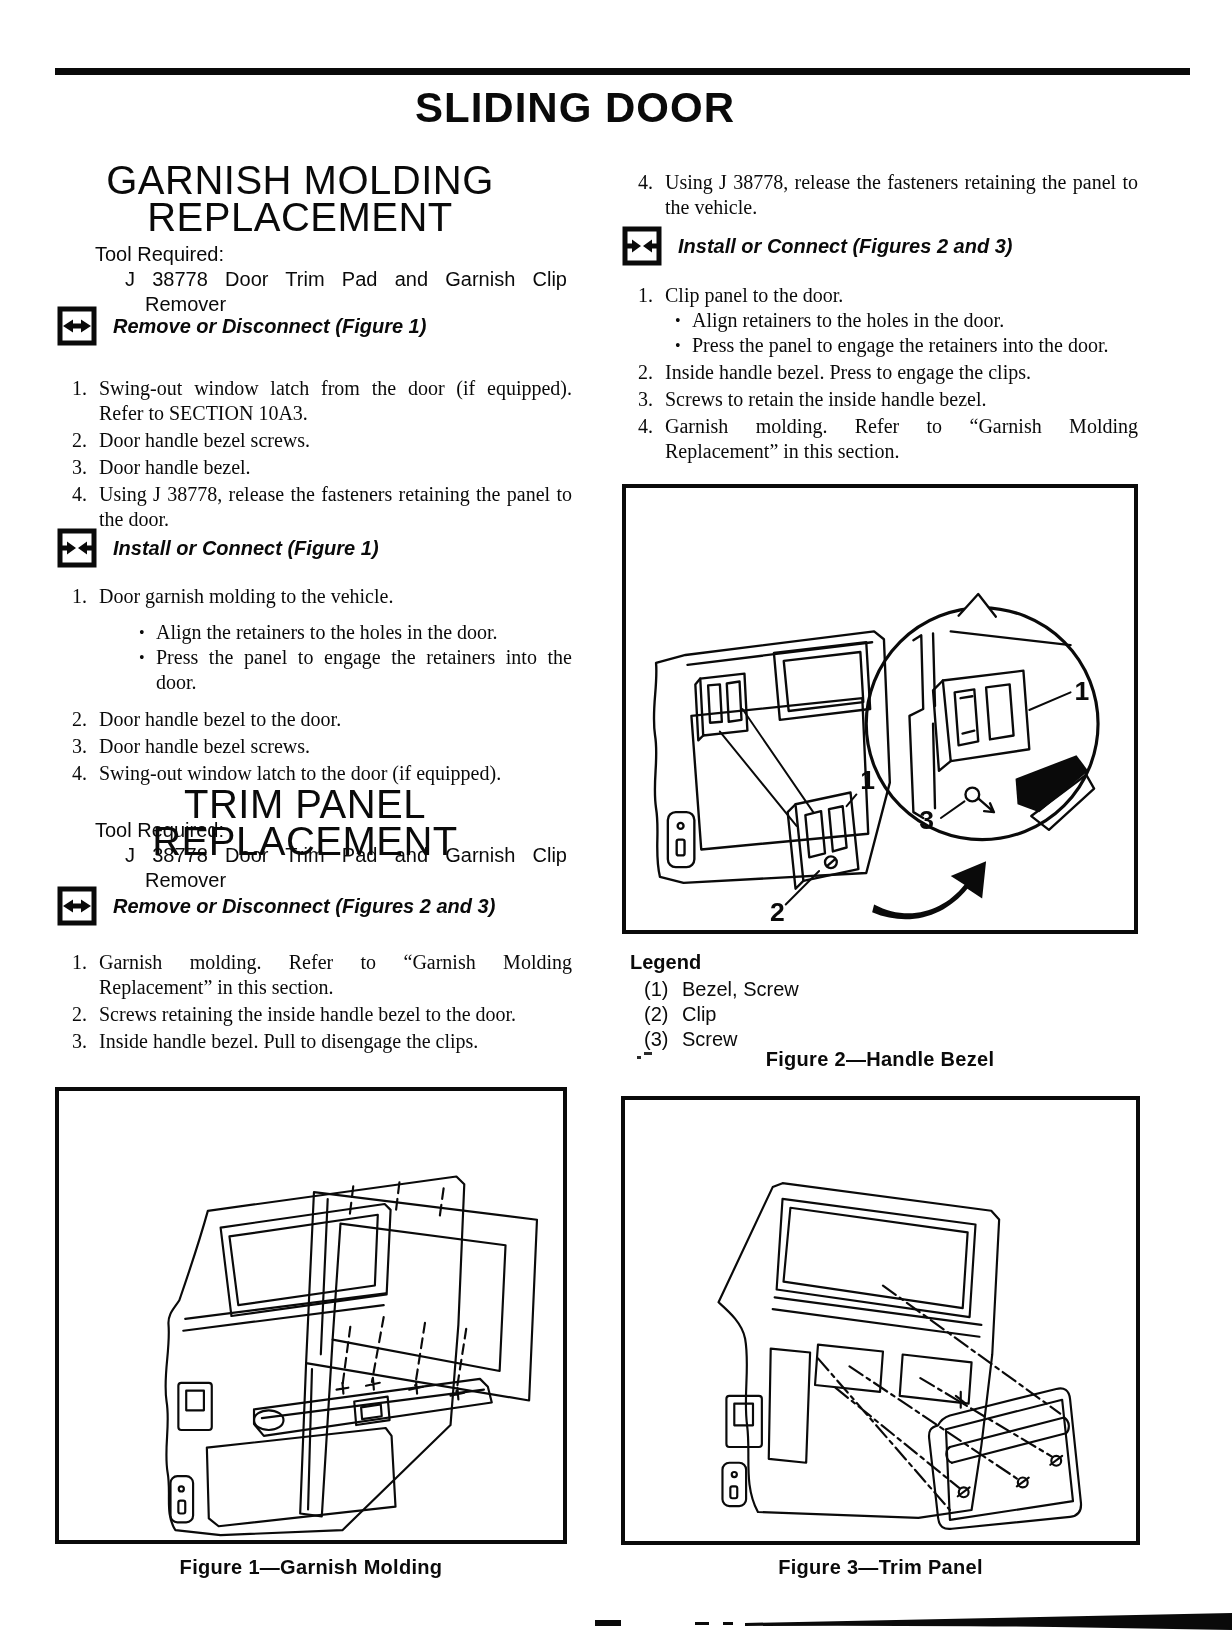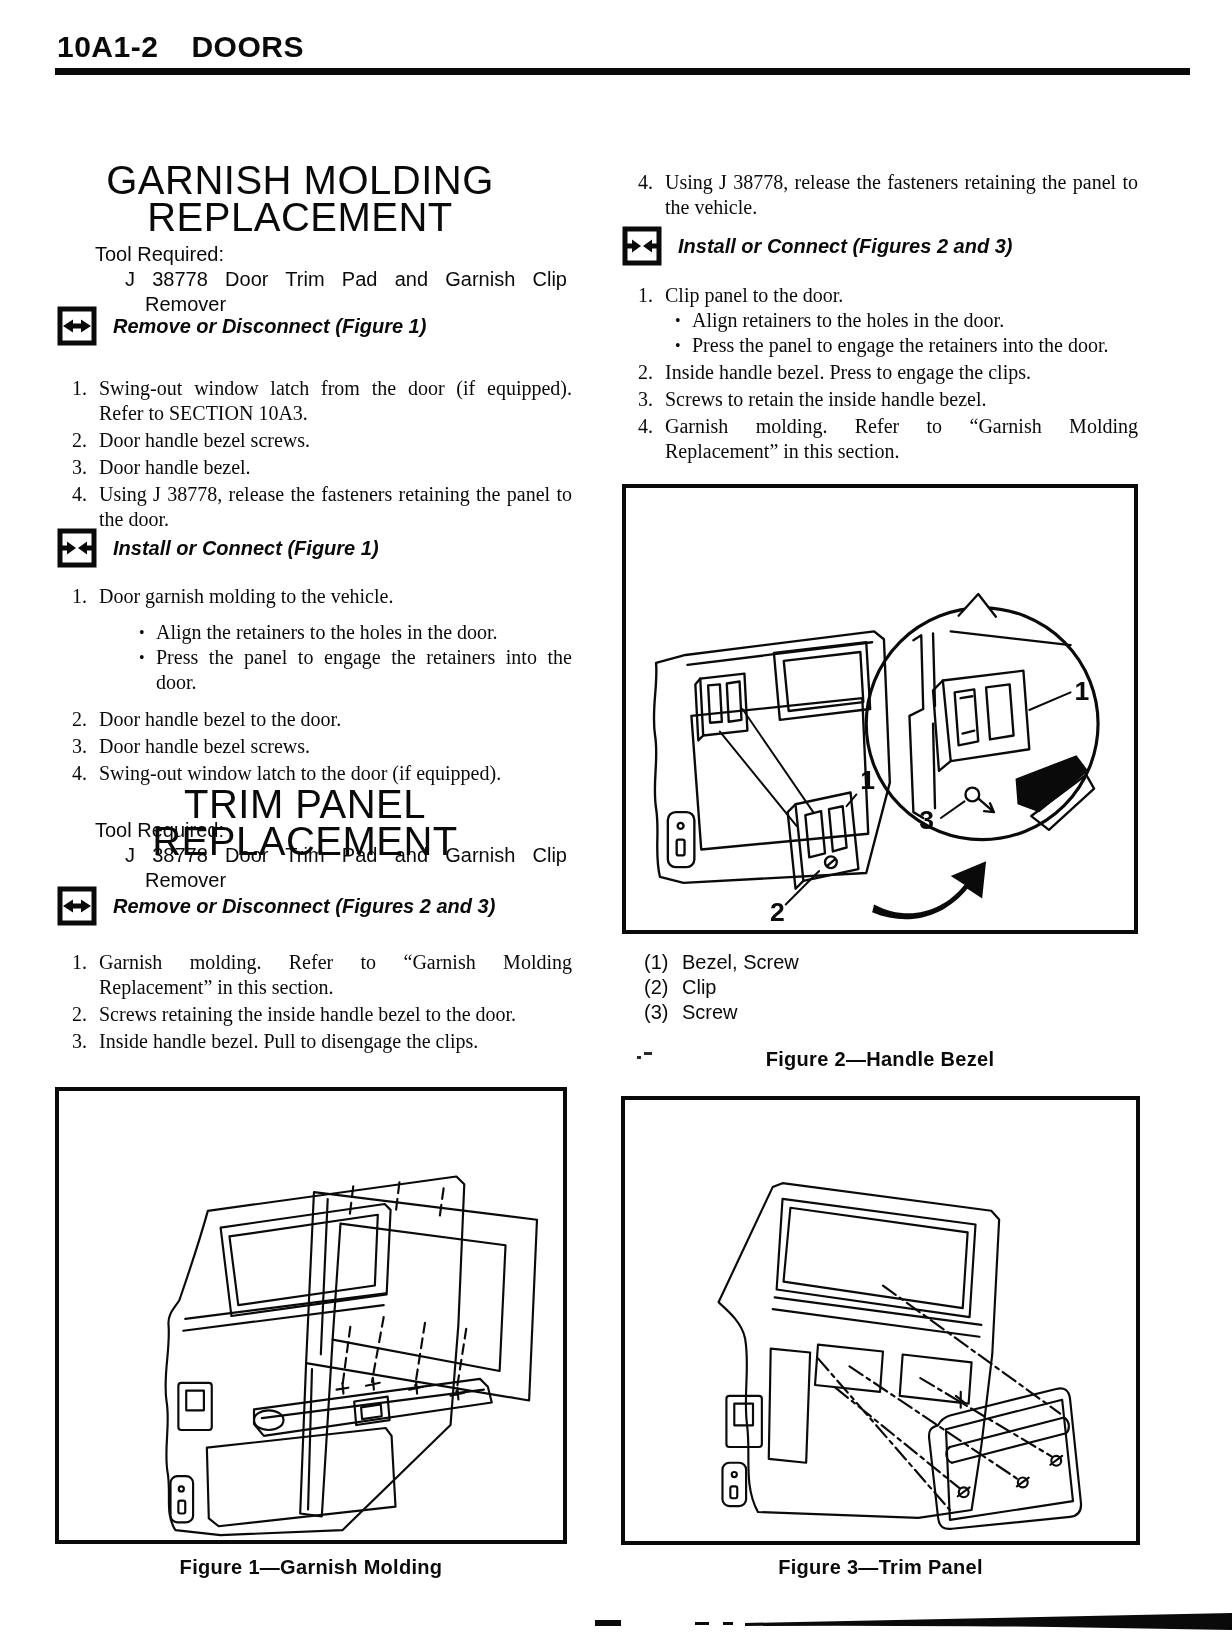--- a/index.html
+++ b/index.html
@@ -38,25 +38,23 @@
   .legend-row { display:flex; font-size:20px; line-height:25px; }
   .legend-num { margin-left:14px; width:38px; flex:0 0 38px; }
   .co { font:bold 27px "Liberation Sans", sans-serif; fill:#0a0a0a; }
   .artifact { background:#2a2a2a; }
 </style>
 </head>
 <body>
 
 <div class="page">
 
-  <div class="abs page-header" style="left:57px; top:30px;">
-    <span>10A1-2</span><span class="sect">DOORS</span>
-  </div>
   <div class="abs rule" style="left:55px; top:68px; width:1135px; height:7px;"></div>
 
+  <div class="abs doc-title" style="left:0; top:84px; width:1150px;">SLIDING DOOR</div>
 
   <div class="col-left">
 
     <div class="abs sec-heading" style="left:90px; top:162px; width:420px;">GARNISH MOLDING REPLACEMENT</div>
 
     <div class="abs" style="left:95px; top:242px; width:472px;">
       <div class="tool-label">Tool Required:</div>
       <div class="tool-name">J 38778 Door Trim Pad and Garnish Clip Remover</div>
     </div>
 
@@ -225,20 +223,21 @@
         </g>
         <path fill="#0a0a0a" stroke="none" d="M252,424 C286,442 322,432 344,404 L330,395 L366,380 L362,418 L347,408 C324,436 288,448 250,432 Z"></path>
         <text class="co" x="238" y="306">1</text>
         <text class="co" x="146" y="441">2</text>
         <text class="co" x="456" y="216">1</text>
         <text class="co" x="298" y="347">3</text>
       </svg>
     </div>
 
     <div class="abs" style="left:630px; top:950px; width:400px;">
+      <div class="legend-title" style="margin-bottom:2px;">Legend</div>
       <div class="legend-row">
         <span class="legend-num">(1)</span>
         <span>Bezel, Screw</span>
       </div>
       <div class="legend-row">
         <span class="legend-num">(2)</span>
         <span>Clip</span>
       </div>
       <div class="legend-row">
         <span class="legend-num">(3)</span>

